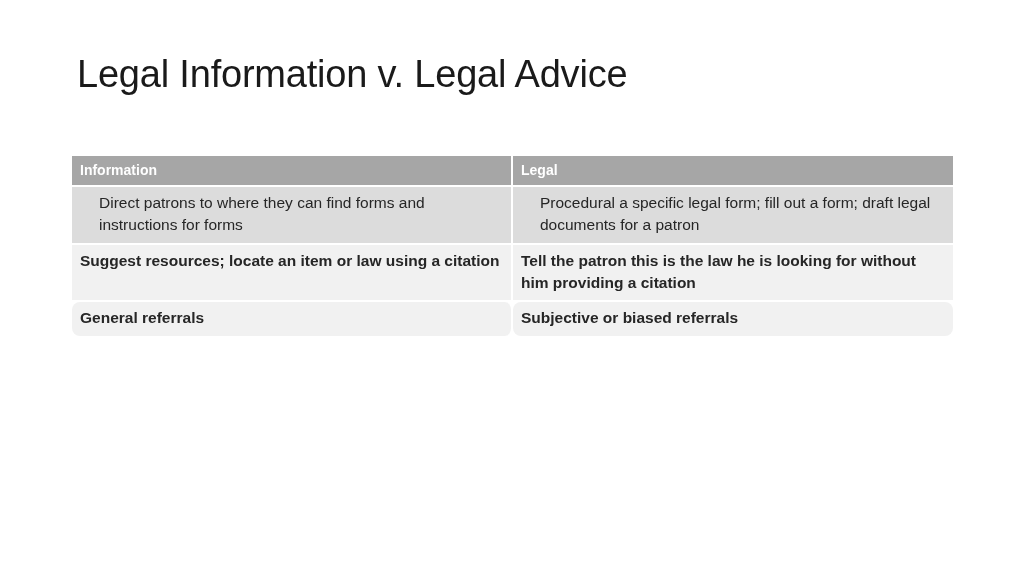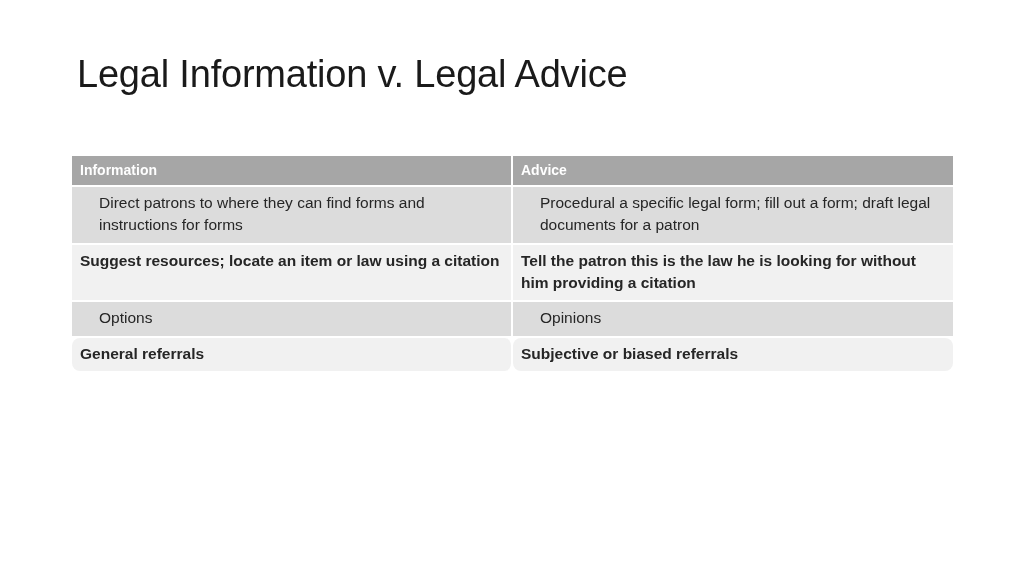--- a/index.html
+++ b/index.html
@@ -97,36 +97,32 @@
   <div class="slide-title">Legal Information v. Legal Advice</div>
 
   <table class="comparison-table">
     <colgroup>
       <col class="col-info">
       <col class="col-advice">
     </colgroup>
     <thead>
       <tr>
         <th>Information</th>
-        <th>Advice</th>
+        <th>Legal</th>
       </tr>
     </thead>
     <tbody>
       <tr class="row-shade-dark">
         <td>Direct patrons to where they can find forms and instructions for forms</td>
         <td>Procedural a specific legal form; fill out a form; draft legal documents for a patron</td>
       </tr>
       <tr class="row-shade-light">
         <td>Suggest resources; locate an item or law using a citation</td>
         <td>Tell the patron this is the law he is looking for without him providing a citation</td>
       </tr>
-      <tr class="row-shade-dark">
-        <td>Options</td>
-        <td>Opinions</td>
-      </tr>
       <tr class="row-shade-light">
         <td>General referrals</td>
         <td>Subjective or biased referrals</td>
       </tr>
     </tbody>
   </table>
 
 </div>
 
 </body></html>

